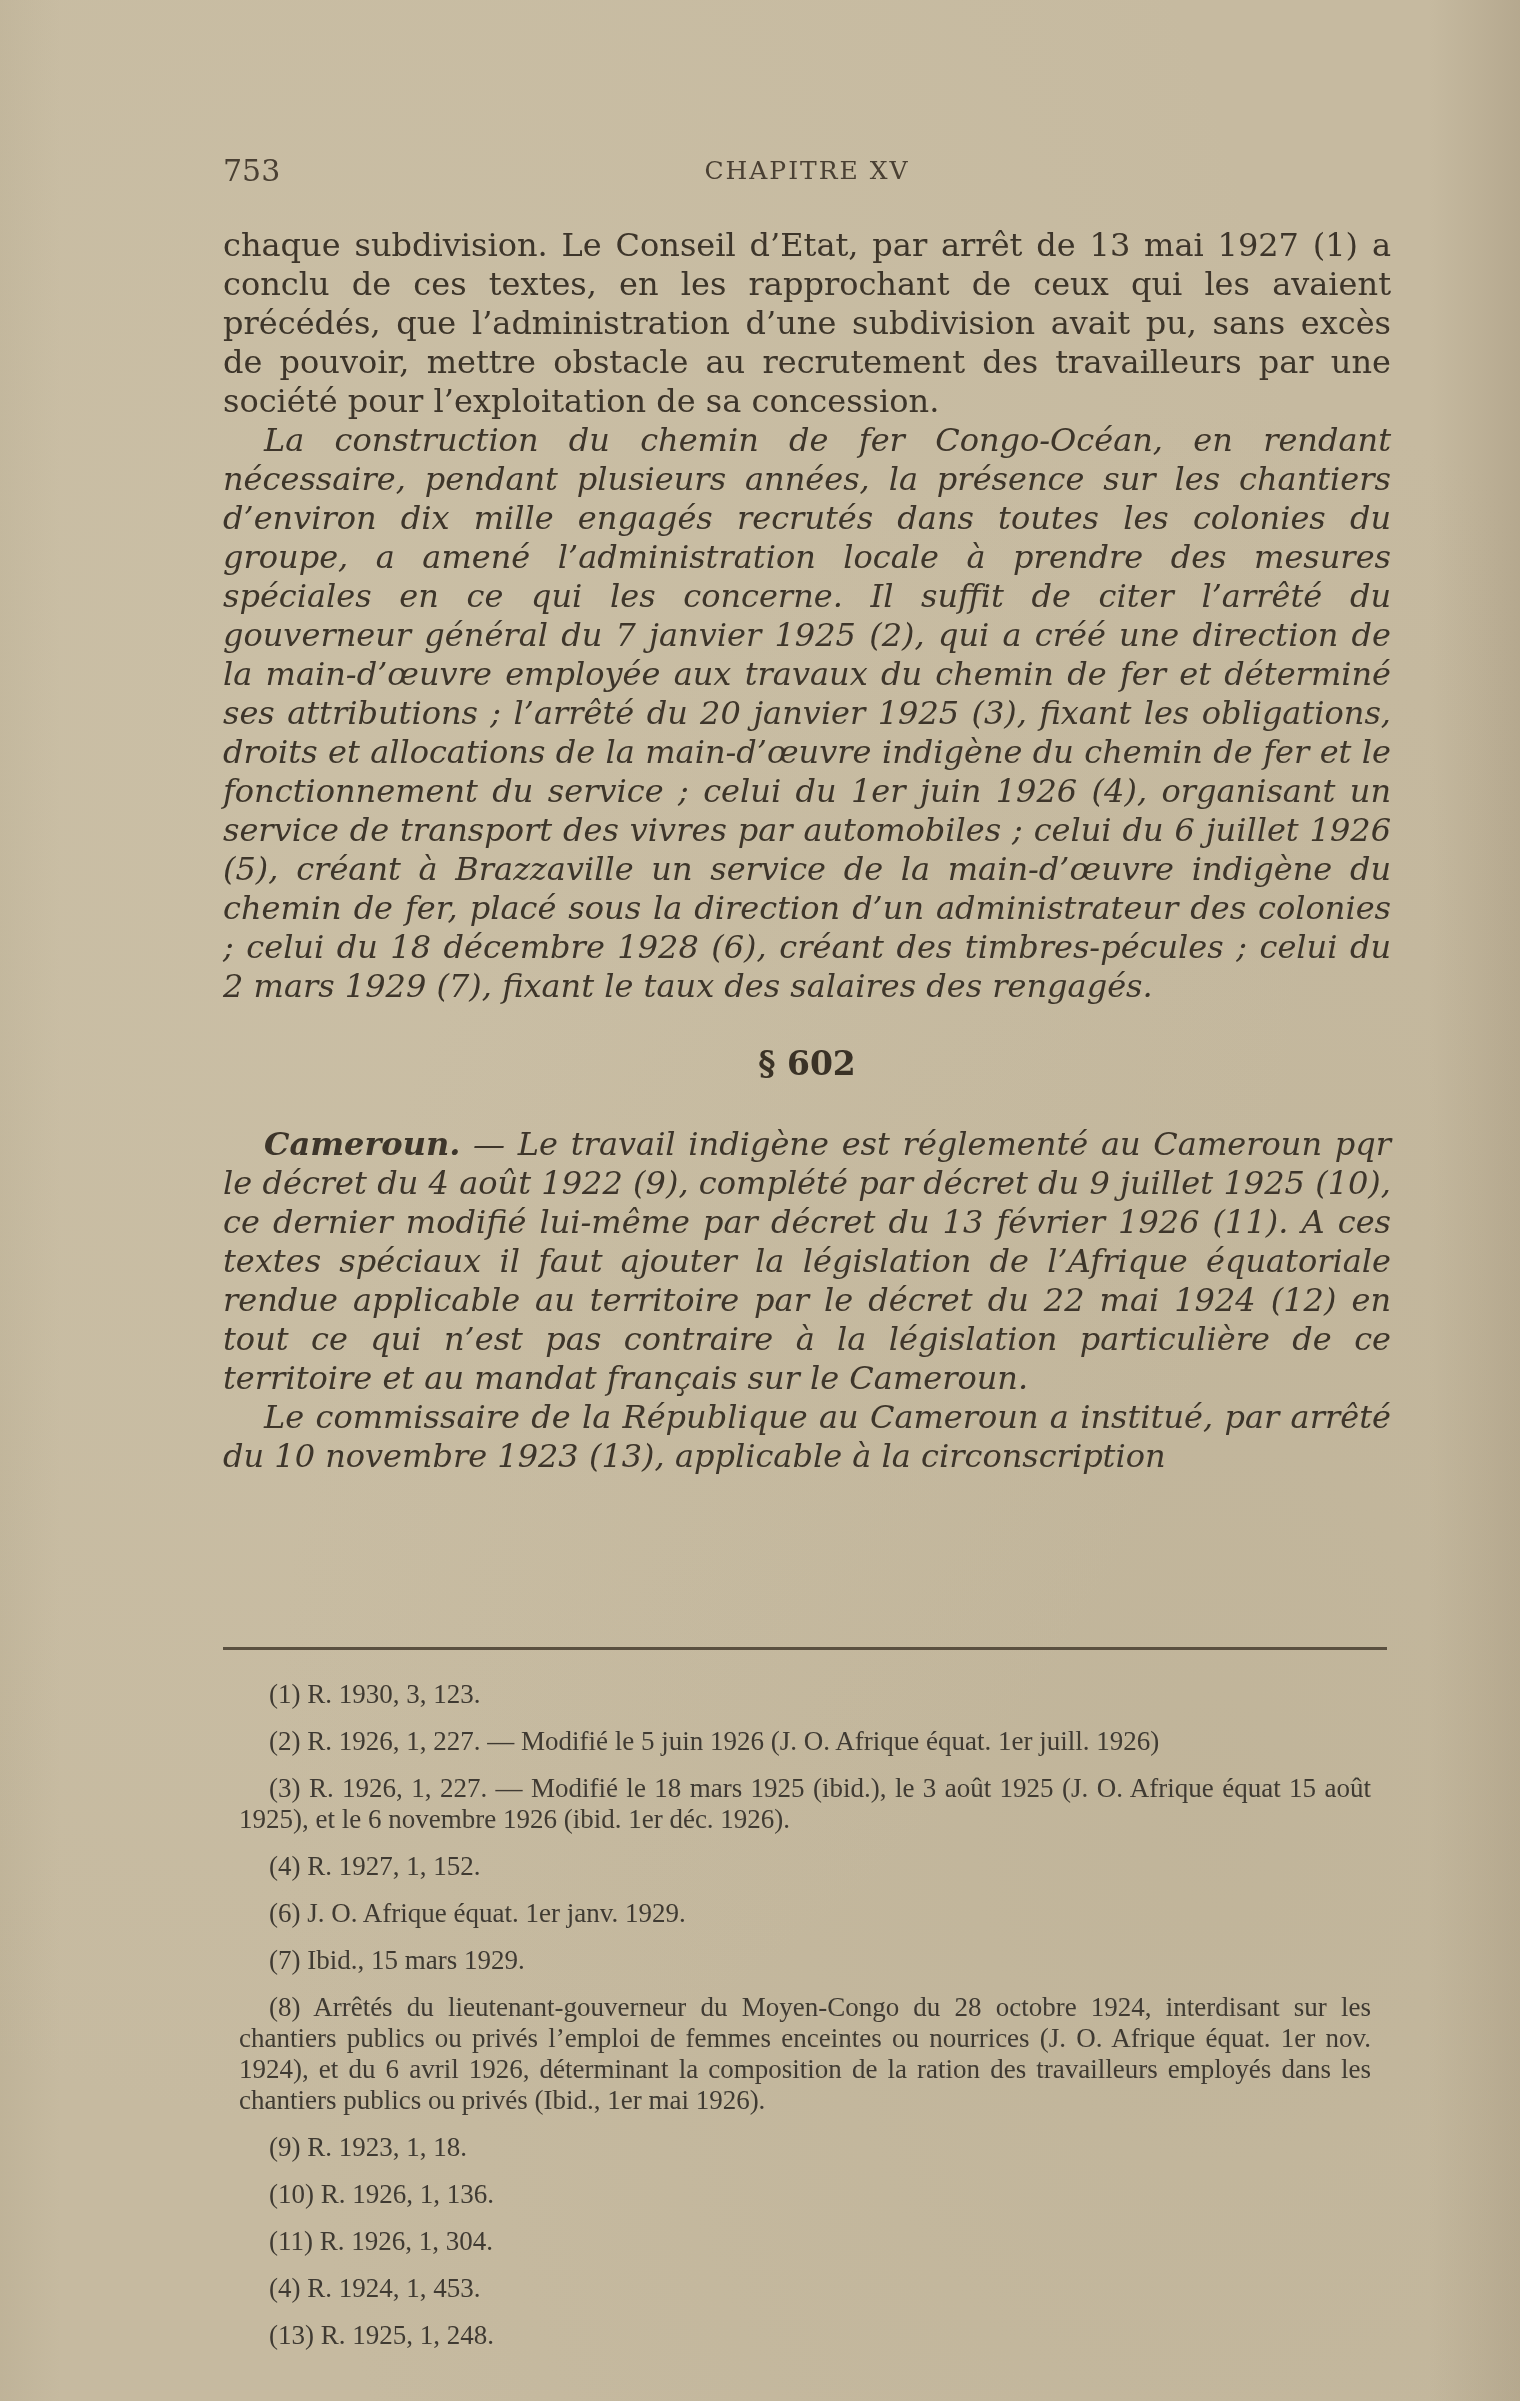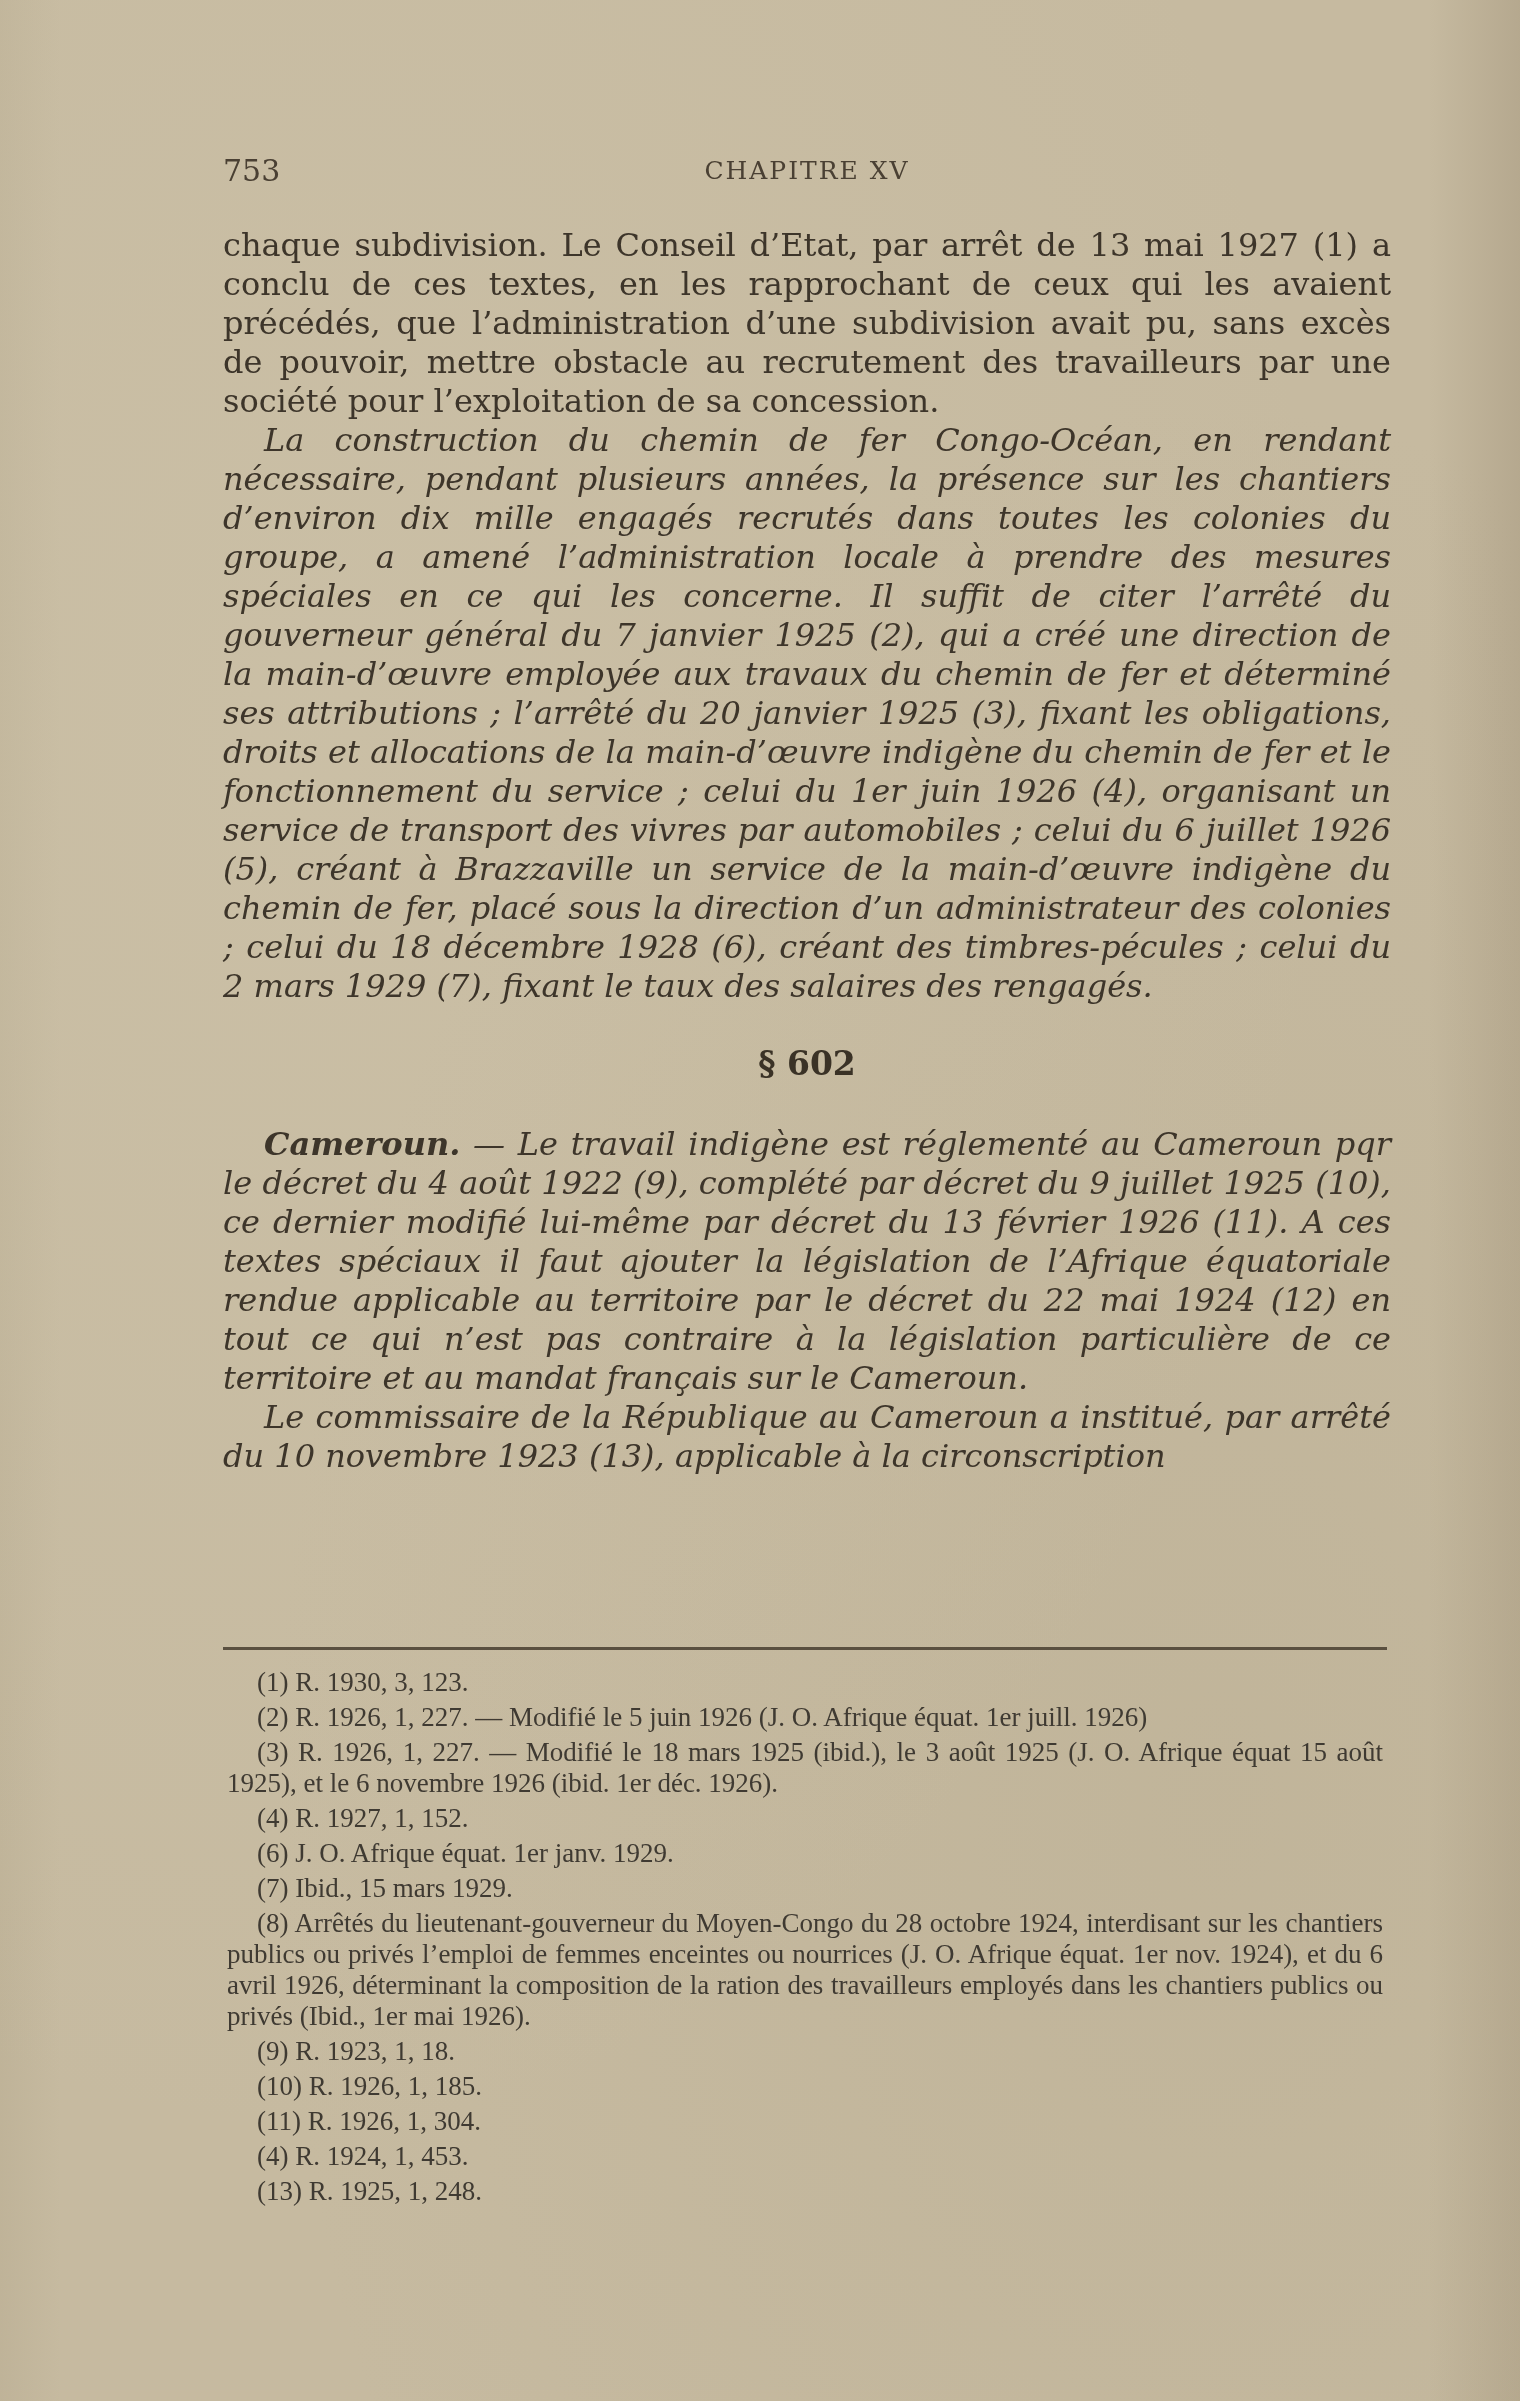--- a/index.html
+++ b/index.html
@@ -22,21 +22,21 @@
   .body { position: absolute; top: 226px; left: 0; width: 1168px;
     font-size: 32px; line-height: 39px; text-align: justify; color: #3d352a; }
   .body p { margin: 0; }
   .indent { text-indent: 41px; font-style: italic; }
   .section { text-align: center; font-size: 33px; font-weight: bold; margin: 38px 0 41px 0; line-height: 40px; color: #3a3226; }
   .lead { font-weight: bold; }
   .rule { position: absolute; top: 1647px; left: 0; width: 1164px; height: 2.6px; background: #5a5040; }
   .notes { position: absolute; top: 1663px; left: 0; width: 1164px;
     font-family: "Liberation Serif", "DejaVu Serif", serif;
     font-size: 27px; line-height: 31px; color: #3f3a32; text-align: justify; }
-  .note { margin: 4px; text-indent: 30px; }
+  .note { margin: 16px; text-indent: 30px; }
 </style>
 </head>
 <body>
 
 <div class="page">
   <div class="running-head">
     <span class="page-number">753</span>
     <span class="chapter-title">CHAPITRE XV</span>
   </div>
 
@@ -54,19 +54,19 @@
 
   <div class="notes">
     <p class="note"><span>(1)</span> <span>R. 1930, 3, 123.</span></p>
     <p class="note"><span>(2)</span> <span>R. 1926, 1, 227. — Modifié le 5 juin 1926 (J. O. Afrique équat. 1er juill. 1926)</span></p>
     <p class="note"><span>(3)</span> <span>R. 1926, 1, 227. — Modifié le 18 mars 1925 (ibid.), le 3 août 1925 (J. O. Afrique équat 15 août 1925), et le 6 novembre 1926 (ibid. 1er déc. 1926).</span></p>
     <p class="note"><span>(4)</span> <span>R. 1927, 1, 152.</span></p>
     <p class="note"><span>(6)</span> <span>J. O. Afrique équat. 1er janv. 1929.</span></p>
     <p class="note"><span>(7)</span> <span>Ibid., 15 mars 1929.</span></p>
     <p class="note"><span>(8)</span> <span>Arrêtés du lieutenant-gouverneur du Moyen-Congo du 28 octobre 1924, interdisant sur les chantiers publics ou privés l’emploi de femmes enceintes ou nourrices (J. O. Afrique équat. 1er nov. 1924), et du 6 avril 1926, déterminant la composition de la ration des travailleurs employés dans les chantiers publics ou privés (Ibid., 1er mai 1926).</span></p>
     <p class="note"><span>(9)</span> <span>R. 1923, 1, 18.</span></p>
-    <p class="note"><span>(10)</span> <span>R. 1926, 1, 185.</span></p>
+    <p class="note"><span>(10)</span> <span>R. 1926, 1, 136.</span></p>
     <p class="note"><span>(11)</span> <span>R. 1926, 1, 304.</span></p>
     <p class="note"><span>(4)</span> <span>R. 1924, 1, 453.</span></p>
     <p class="note"><span>(13)</span> <span>R. 1925, 1, 248.</span></p>
   </div>
 </div>
 
 
 </body></html>

